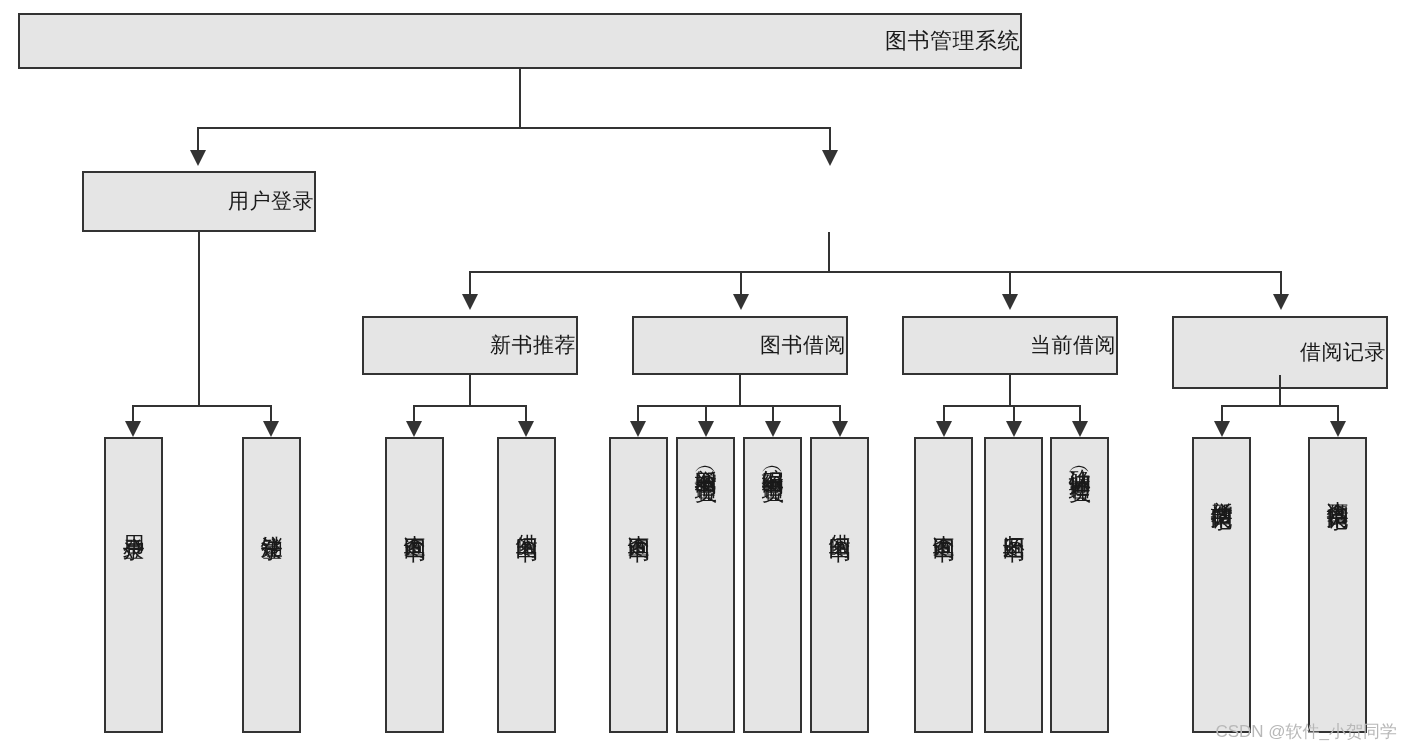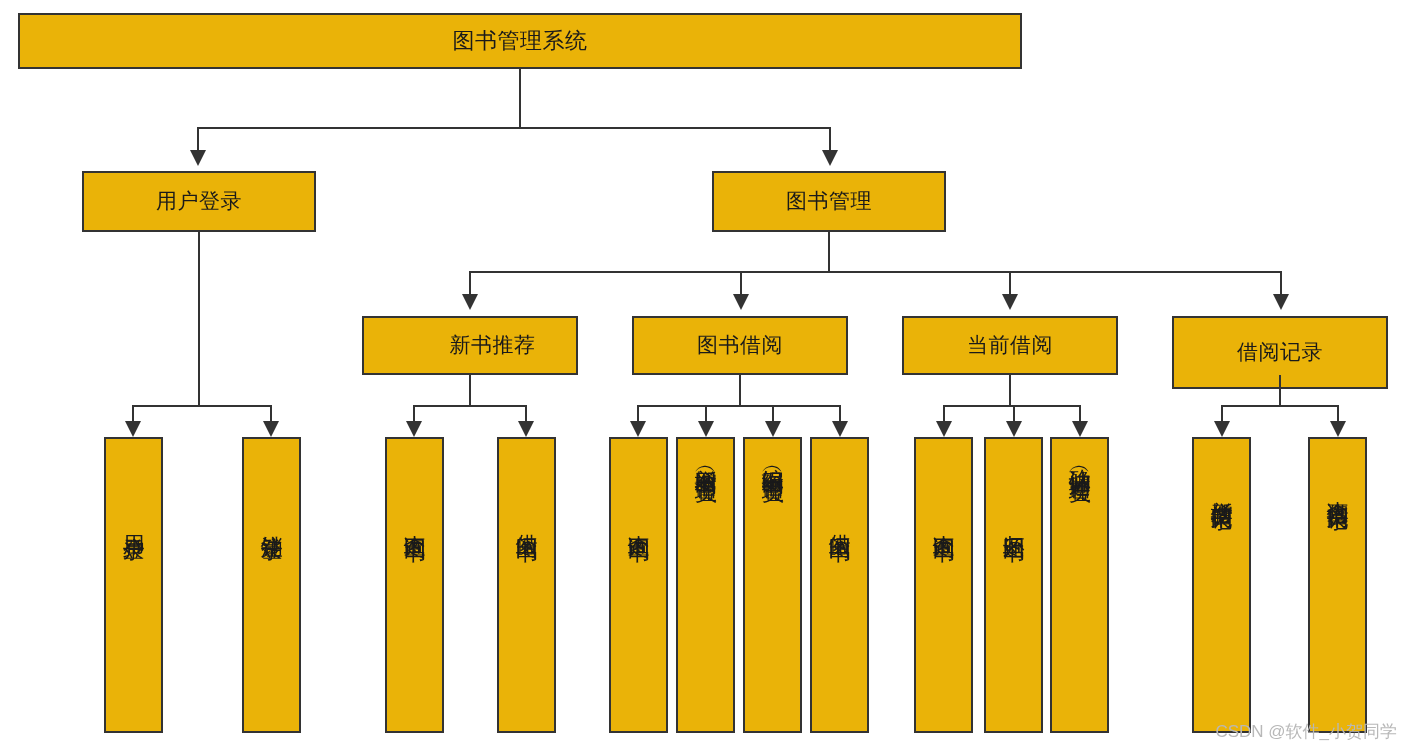--- a/index.html
+++ b/index.html
@@ -15,24 +15,24 @@
     width: 1405px;
     height: 747px;
     background: #ffffff;
     overflow: hidden;
   }
   
   .node {
     position: absolute;
     box-sizing: border-box;
     border: 2px solid #333333;
-    background: #eab308;
+    background: #e5e5e5;
     display: flex;
     align-items: center;
-    justify-content: center;
+    justify-content: flex-end;
     color: #1a1a1a;
   }
   .node .label {
     display: block;
     text-align: center;
     line-height: 1.18;
     letter-spacing: 0.5px;
   }
   
   .node.horiz .label {
@@ -99,23 +99,20 @@
   <div class="seg vline" style="left:197px; top:127px; height:25px;"></div>
   <div class="arrow" style="left:190px; top:150px;"></div>
 
   <div class="seg vline" style="left:829px; top:127px; height:25px;"></div>
   <div class="arrow" style="left:822px; top:150px;"></div>
 
   <div class="node horiz" style="left:82px; top:171px; width:234px; height:61px;">
     <span class="label">用户登录</span>
   </div>
 
-  <div class="node horiz" style="left:712px; top:171px; width:234px; height:61px;">
-    <span class="label">图书管理</span>
-  </div>
 
   <div class="seg vline" style="left:198px; top:232px; height:174px;"></div>
   <div class="seg hline" style="left:132px; top:405px; width:140px;"></div>
   <div class="seg vline" style="left:132px; top:405px; height:18px;"></div>
   <div class="arrow" style="left:125px; top:421px;"></div>
   <div class="seg vline" style="left:270px; top:405px; height:18px;"></div>
   <div class="arrow" style="left:263px; top:421px;"></div>
 
   <div class="seg vline" style="left:828px; top:232px; height:40px;"></div>
   <div class="seg hline" style="left:469px; top:271px; width:812px;"></div>

